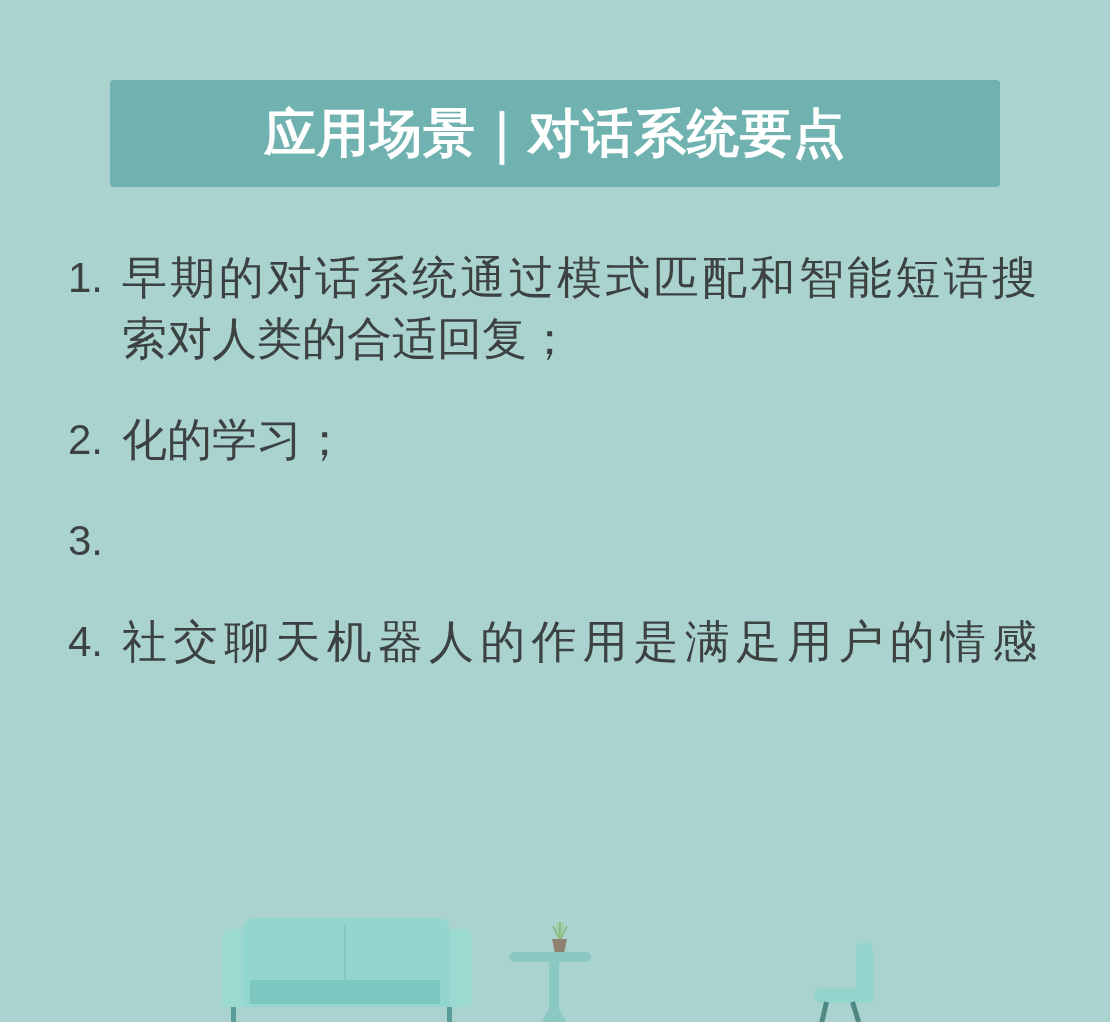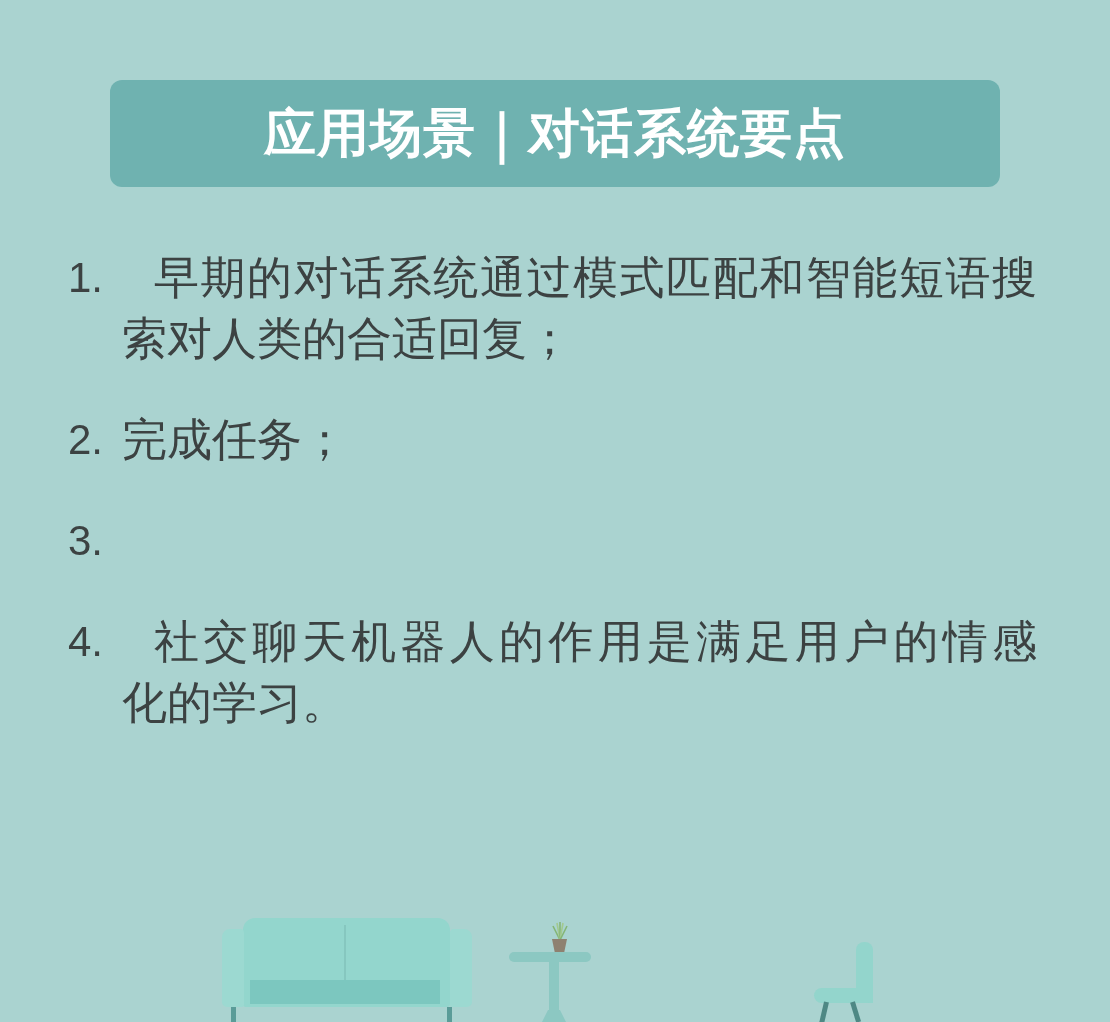--- a/index.html
+++ b/index.html
@@ -10,21 +10,21 @@
     background: #aad3d0;
     font-family: "Liberation Sans", "DejaVu Sans", sans-serif;
   }
 
   
   .banner {
     position: absolute;
     left: 110px; top: 80px;
     width: 890px; height: 107px;
     background: #6fb2b0;
-    border-radius: 12px;
+    border-radius: 4px;
     display: flex; align-items: center; justify-content: center;
   }
   .banner-title {
     color: #ffffff;
     font-size: 52px;
     font-weight: 700;
     letter-spacing: 1px;
     white-space: nowrap;
   }
 
@@ -51,21 +51,20 @@
   }
   .point-lines { width: 915px; flex: 0 0 auto; }
   .pline {
     font-size: 45px;
     line-height: 61px;
     font-weight: 300;
   }
   .pline.stretch {
     text-align: justify;
     text-align-last: justify;
-    margin-left: 32px;
   }
 
   
   .scene {
     position: absolute;
     left: 0; top: 916px;
     width: 1110px; height: 106px;
   }
   .scene * { position: absolute; }
 
@@ -149,35 +148,34 @@
     <div class="point-num">1.</div>
     <div class="point-lines">
       <div class="pline stretch">早期的对话系统通过模式匹配和智能短语搜</div>
       <div class="pline">索对人类的合适回复；</div>
     </div>
   </div>
 
   <div class="point">
     <div class="point-num">2.</div>
     <div class="point-lines">
-      <div class="pline">完成任务；</div>
+      <div class="pline">化的学习；</div>
     </div>
   </div>
 
   <div class="point">
     <div class="point-num">3.</div>
     <div class="point-lines">
     </div>
   </div>
 
   <div class="point">
     <div class="point-num">4.</div>
     <div class="point-lines">
       <div class="pline stretch">社交聊天机器人的作用是满足用户的情感</div>
-      <div class="pline">化的学习。</div>
     </div>
   </div>
 
 </div>
 
 <div class="scene">
 
   <div class="sofa">
     <div class="sofa-back"></div>
     <div class="sofa-divider"></div>

